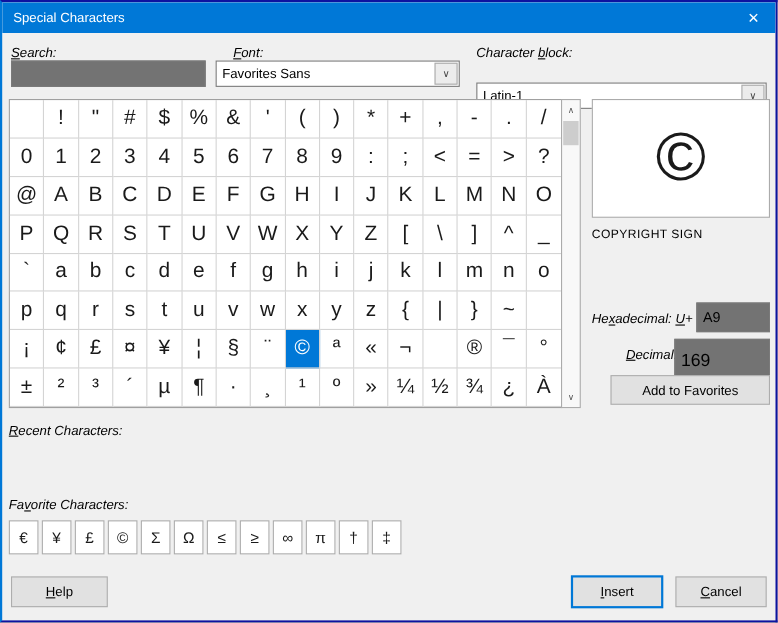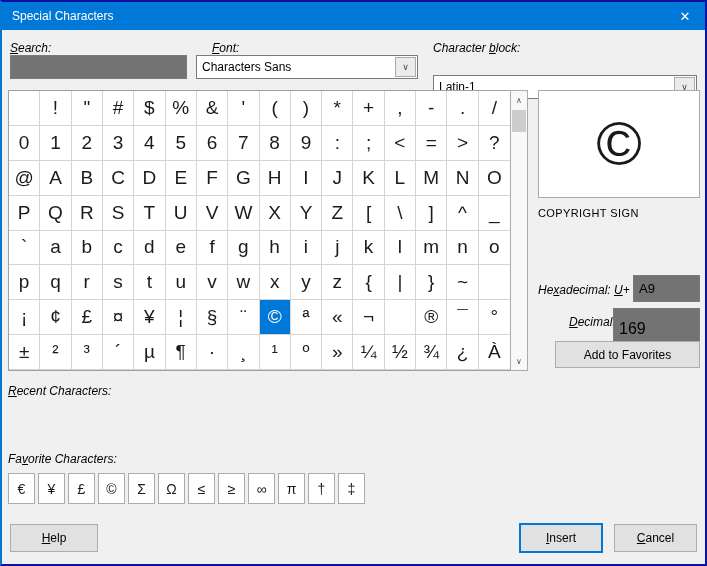--- a/index.html
+++ b/index.html
@@ -71,21 +71,21 @@
     </span>
   </div>
 
   <span class="lbl" style="left:8px; top:39px;"><u>S</u>earch:</span>
   <span class="lbl" style="left:210px; top:39px;"><u>F</u>ont:</span>
   <span class="lbl" style="left:431px; top:39px;">Character <u>b</u>lock:</span>
 
   <input class="textbox" style="left: 8px; top: 53px; width: 177px;" value="">
 
   <div class="combo" style="left:194px; top:53px; width:222px;">
-    <span class="val">Characters Sans</span>
+    <span class="val">Favorites Sans</span>
     <span class="arrow-btn">
       <span class="chev">∨</span>
     </span>
   </div>
 
   <div class="combo" style="left:431px; top:53px; width:264px;margin-top:20px;">
     <span class="val">Latin-1</span>
     <span class="arrow-btn">
       <span class="chev">∨</span>
     </span>

